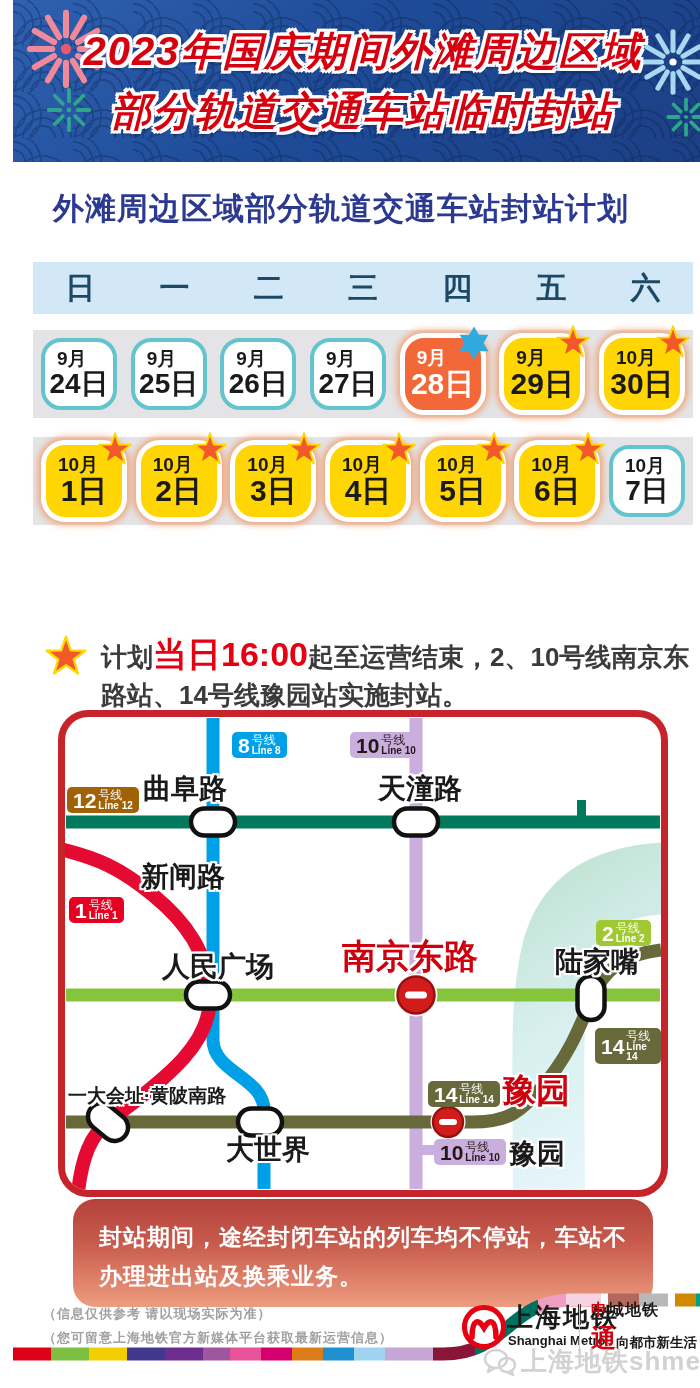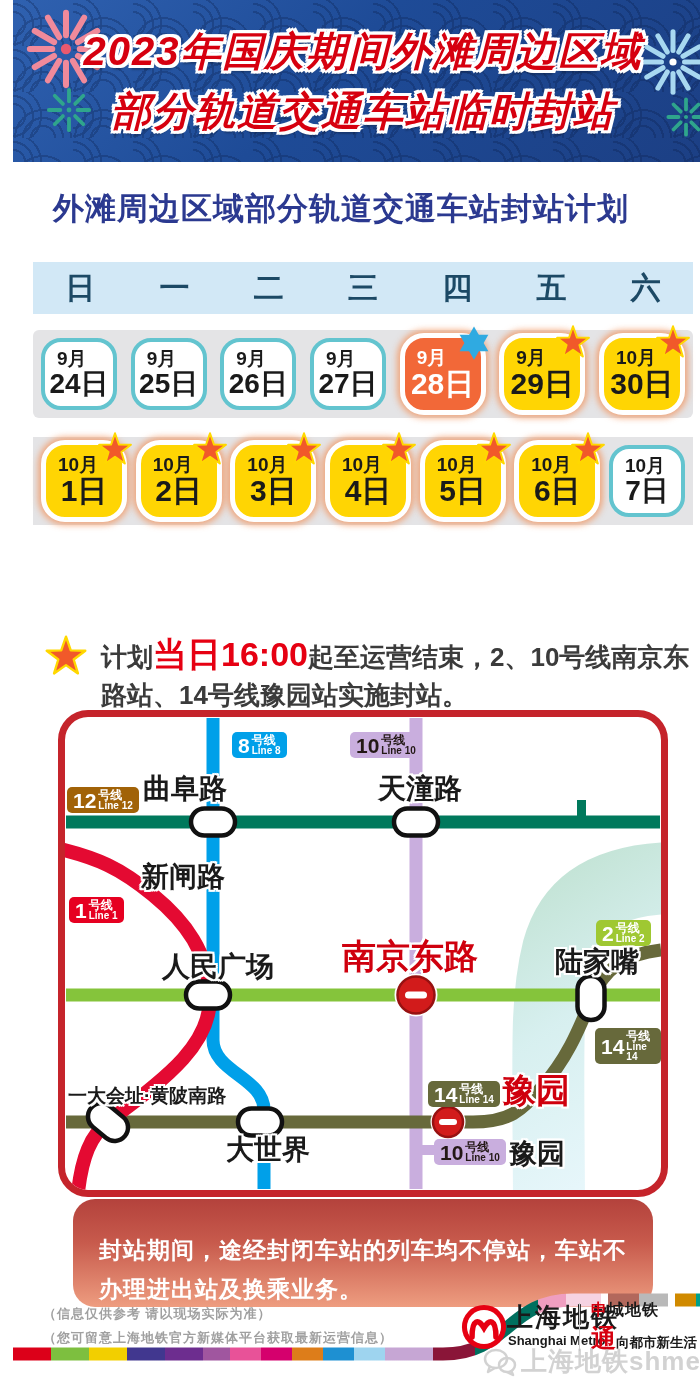--- a/index.html
+++ b/index.html
@@ -24,21 +24,21 @@
   
   .section-title{left:40px;top:188px;width:640px;font-size:31px;font-weight:900;color:#2b3990;letter-spacing:1px;}
 
   
   .cal-header{left:20px;top:262px;width:660px;height:52px;background:#d2e8f6;
      display:flex;align-items:center;}
   .cal-header span{flex:1;text-align:center;font-family:"DejaVu Serif","Liberation Serif",serif;
      font-size:30px;font-weight:600;color:#1c4965;}
   .cal-row{left:20px;width:660px;height:88px;background:#e4e4e6;
      display:flex;align-items:center;justify-content:space-between;padding:0 8px;box-sizing:border-box;}
-  .row1{top:330px;border-radius:6px;} .row2{top:437px;}
+  .row1{top:330px;} .row2{top:437px;}
   .cell{position:relative;display:flex;flex-direction:column;justify-content:center;
         box-sizing:border-box;border-radius:20px;background:#ffffff;}
   .cell .c-month{font-size:19px;font-weight:800;color:#1a1a1a;margin-left:12px;line-height:1.05;}
   .cell .c-day{font-size:28px;font-weight:800;color:#1a1a1a;text-align:center;line-height:1.05;}
   .cell.plain{width:76px;height:72px;border:4px solid #63c4cf;}
   .cell.hl{width:86px;height:82px;border:5px solid #ffffff;border-radius:24px;
         box-shadow:0 0 6px 3px rgba(243,145,90,.75);}
   .cell.orange{background:#f26838;}
   .cell.orange .c-month,.cell.orange .c-day{color:#ffffff;}
   .cell.yellow{background:#ffd503;}
@@ -53,32 +53,32 @@
   .legend-item .hl-red{font-size:34px;font-weight:900;color:#e60012;}
 
   
   .map-box{left:45px;top:710px;width:610px;height:487px;background:#ffffff;
      border:7px solid #c5242b;border-radius:30px;box-sizing:border-box;overflow:hidden;}
   .map-art{position:absolute;left:0;top:0;}
   .badge{position:absolute;display:inline-flex;align-items:center;gap:2px;
      padding:2px 6px;border-radius:5px;color:#ffffff;line-height:1;}
   .badge .b-num{font-size:21px;font-weight:800;}
   .badge .b-col{display:flex;flex-direction:column;align-items:flex-start;}
-  .badge .b-cn{font-size:12px;font-weight:700;}
+  .badge .b-cn{font-size:12px;font-weight:400;}
   .badge .b-en{font-size:10px;font-weight:700;}
   .badge.dark-text{color:#231815;}
   .st-label{position:absolute;transform:translate(-50%,-50%);white-space:nowrap;
      font-size:28px;font-weight:800;color:#1a1a1a;
      text-shadow:-2px -2px 0 #fff,2px -2px 0 #fff,-2px 2px 0 #fff,2px 2px 0 #fff,0 -2px 0 #fff,0 2px 0 #fff,-2px 0 0 #fff,2px 0 0 #fff;}
   .st-label.red-big{color:#cf000e;font-size:34px;font-weight:900;}
 
   
   .notice{left:60px;top:1199px;width:580px;height:108px;border-radius:22px;box-sizing:border-box;
      background:linear-gradient(180deg,#b4423c 0%,#c75a4c 40%,#ee9d80 100%);
-     padding:32px 26px;}
+     padding:19px 26px;}
   .notice p{margin:0;color:#ffffff;font-size:23px;font-weight:800;line-height:1.7;letter-spacing:1px;}
 
   
   .foot-note{left:30px;color:#a0a0a0;font-size:13px;font-weight:700;letter-spacing:1px;}
   .fn1{top:1305px;} .fn2{top:1329px;}
   .stripe-svg{left:0;top:1288px;}
   .logo-svg{left:448px;top:1304px;}
   .logo-cn{left:494px;top:1300px;font-size:26px;font-weight:900;color:#1a1a1a;letter-spacing:2px;}
   .logo-en{left:495px;top:1333px;font-size:13px;font-weight:800;color:#1a1a1a;}
   .logo-divider{left:566px;top:1303px;width:1px;height:48px;background:#cccccc;}

